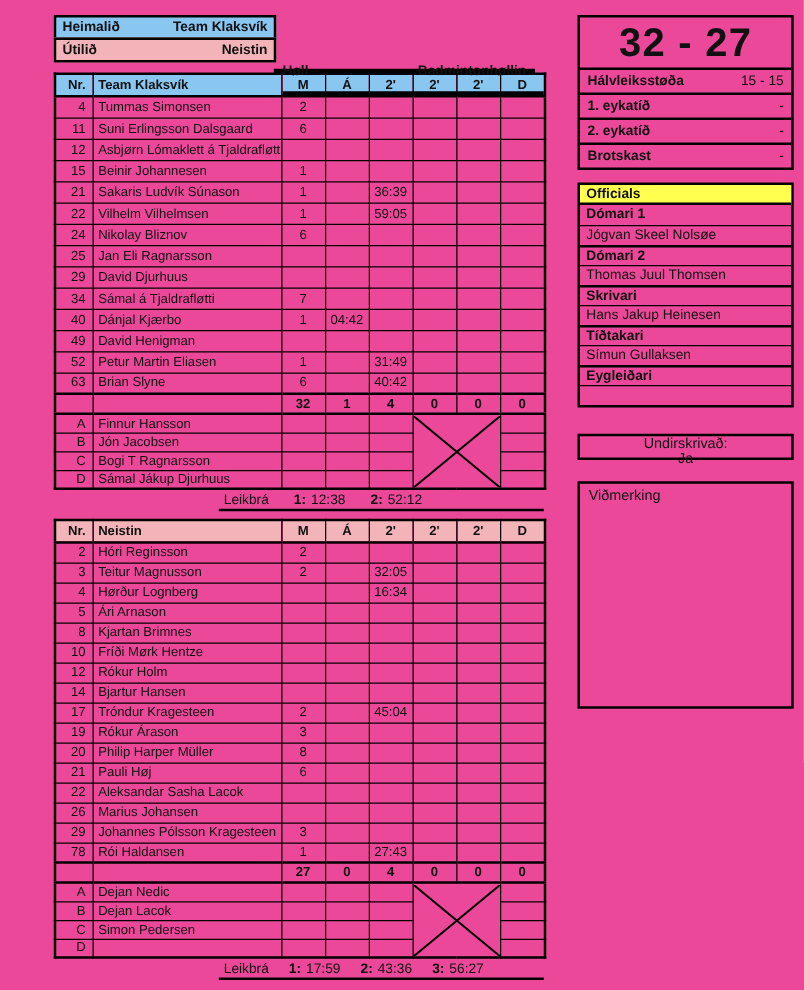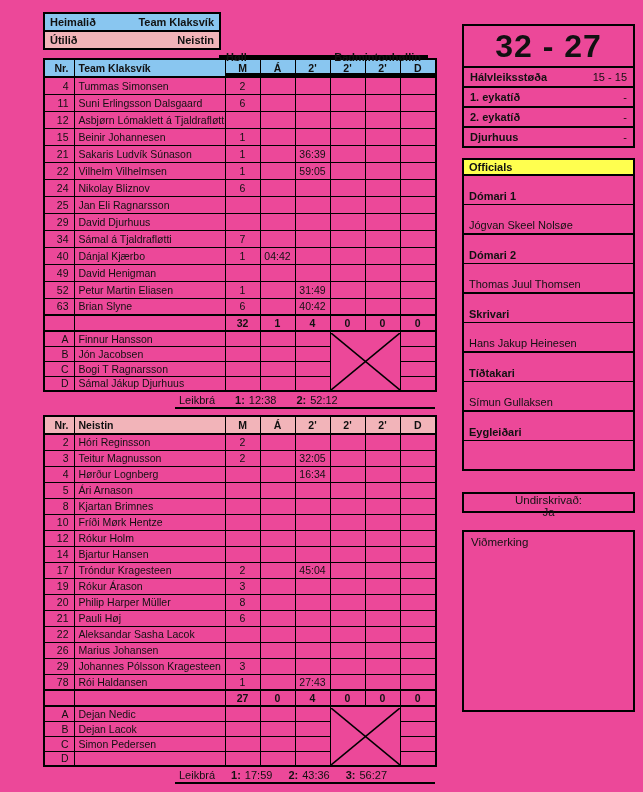--- a/index.html
+++ b/index.html
@@ -1,20 +1,20 @@
 <!DOCTYPE html>
 <html style="--home: #89C6F0; --away: #F2B4B9; --yellow: #FFFF4F;"><head>
 <meta charset="utf-8">
 <style>
   * { box-sizing: border-box; }
   body { margin: 0; background: #fff; font-family: "Liberation Sans", sans-serif; color: #111; }
   .page { position: relative; width: 643px; height: 792px; background: #ec4899; overflow: hidden; }
 
   .left-col { position: absolute; left: 43px; top: 12px; width: 392px; }
-  .right-col { position: absolute; left: 462px; top: 24px; width: 173px; }
+  .right-col { position: absolute; left: 462px; top: 12px; width: 173px; }
 
   
   .mh-row { display: flex; height: 20px; }
   .mh-row.r2 { margin-top: -2px; justify-content: space-between; }
   .mh-box { border: 2px solid #000; display: flex; justify-content: space-between; align-items: center;
             padding: 0 5px; font-size: 11px; font-weight: bold; }
   .mh-box.team { width: 178px; }
   .mh-box.venue { width: 209px; margin-left: -2px; margin-top: 43px; }
   .mh-box.home { background: var(--home, #89C6F0); }
   .mh-box.away { background: var(--away, #F2B4B9); }
@@ -47,21 +47,21 @@
   .score-box { border: 2px solid #000; }
   .score-main { height: 40px; line-height: 40px; text-align: center; font-size: 32px; font-weight: bold; letter-spacing: 1px; }
   .score-row { border-top: 2px solid #000; height: 20px; display: flex; justify-content: space-between;
                align-items: center; padding: 0 6px; font-size: 11px; }
   .score-row .lbl { font-weight: bold; }
 
   
   .officials-box { border: 2px solid #000; margin-top: 10px; }
   .off-title { background: var(--yellow, #FFFF4F); font-weight: bold; font-size: 11px; padding: 1px 5px;
                height: 16px; border-bottom: 2px solid #000; }
-  .off-list > div { font-size: 11px; padding: 14px 5px; height: 16px; white-space: nowrap; overflow: hidden; }
+  .off-list > div { font-size: 11px; padding: 1px 5px; height: 16px; white-space: nowrap; overflow: hidden; }
   .off-role { font-weight: bold; border-top: 2px solid #000; }
   .off-name { border-top: 1px solid #000; }
   .off-list > div:first-of-type { border-top: none; }
 
   
   .sig-box { border: 2px solid #000; margin-top: 21px; height: 21px; display: flex; justify-content: space-between;
              align-items: center; padding: 0 6px; font-size: 11.5px; flex-direction: column; }
   .remarks-box { border: 2px solid #000; margin-top: 17px; height: 182px; font-size: 11.5px; padding: 4px 7px; }
 </style>
 </head>
@@ -618,21 +618,21 @@
             <span class="lbl">1. eykatíð</span>
             <span>-</span>
           </div>
 
           <div class="score-row">
             <span class="lbl">2. eykatíð</span>
             <span>-</span>
           </div>
 
           <div class="score-row">
-            <span class="lbl">Djurhuus</span>
+            <span class="lbl">Brotskast</span>
             <span>-</span>
           </div>
         </div>
     </div>
 
     <div class="officials-box">
       <div class="off-title">Officials</div>
       <div class="off-list">
 
           <div class="off-role">Dómari 1</div>

